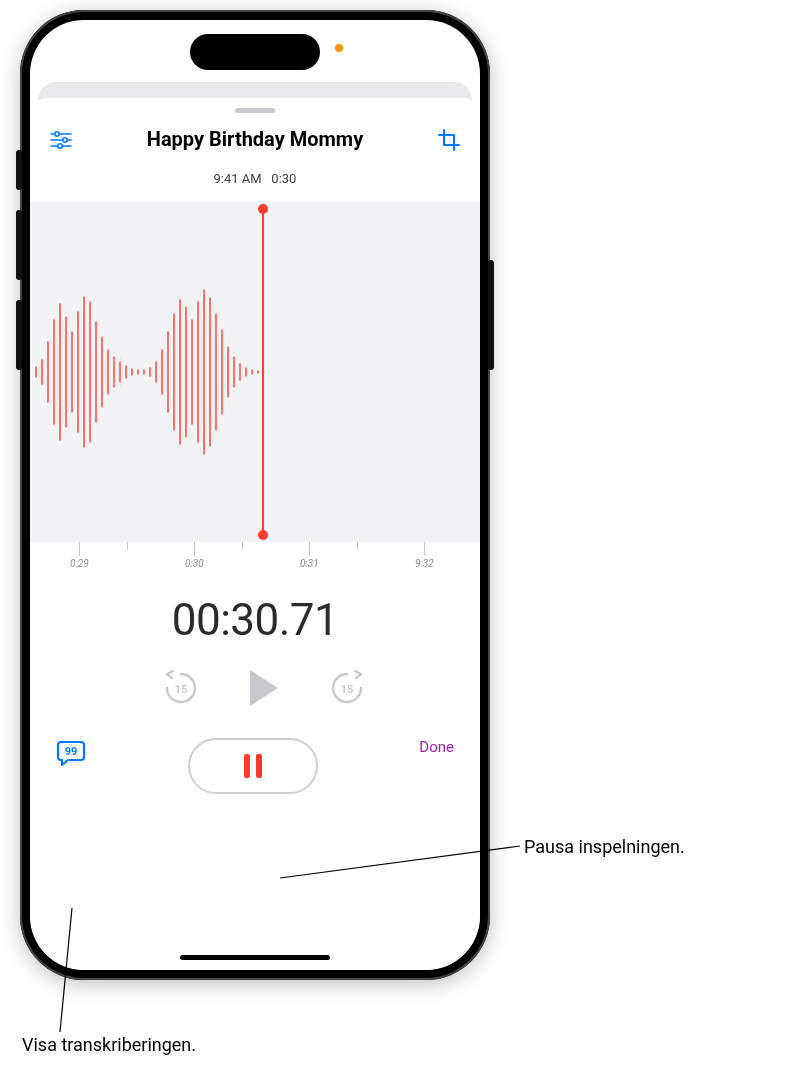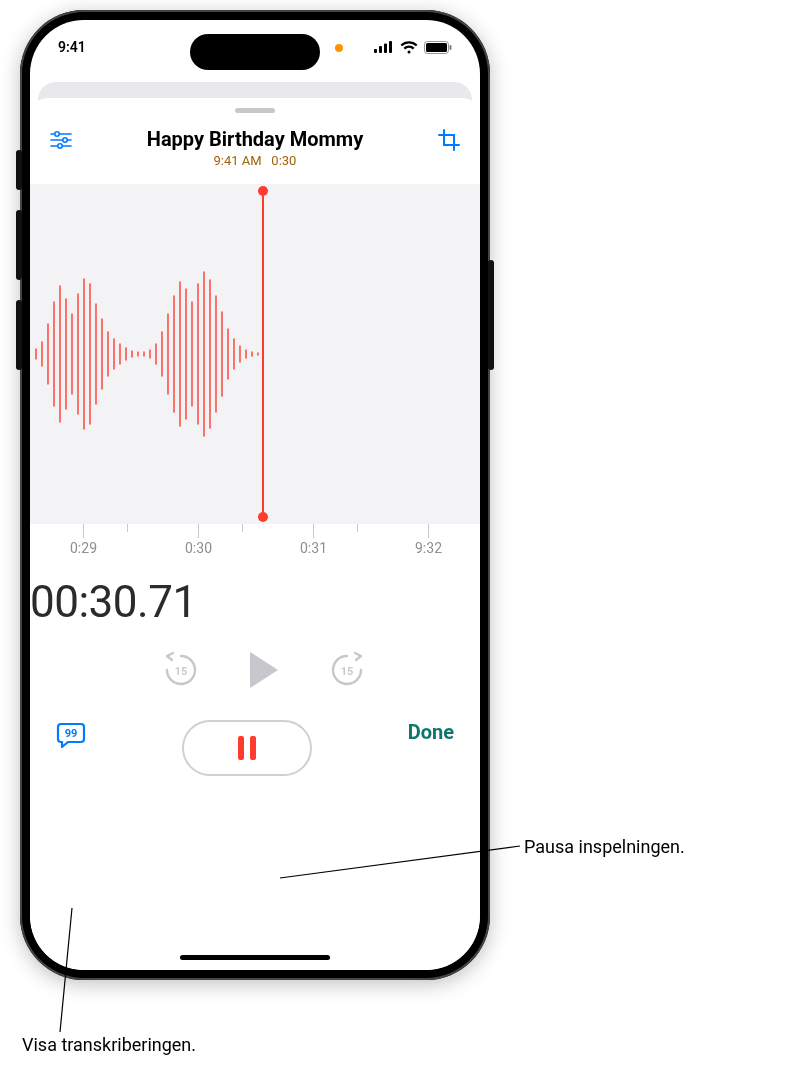--- a/index.html
+++ b/index.html
@@ -33,25 +33,25 @@
     border-radius: 54px;
     background: #fff;
     overflow: hidden;
     position: relative;
   }
 
   
   .status-bar {
     position: absolute; top:0; left:0; right:0;
     height: 54px;
-    display:flex; align-items:center; justify-content:space-between;
+    display:flex; align-items:center; justify-content:center;
     padding: 0 28px;
     color:#000;
     font-weight:600;
-    font-size:14px;
+    font-size:20px;
   }
   .status-right { display:flex; align-items:center; gap:6px; }
   .dynamic-island {
     position:absolute; top:14px; left:50%; transform:translateX(-50%);
     width:130px; height:36px; background:#000; border-radius:20px;
   }
   .rec-dot {
     position:absolute; top:24px; left:calc(50% + 80px);
     width:8px; height:8px; background:#ff9500; border-radius:50%;
   }
@@ -74,21 +74,21 @@
     margin:10px auto 6px;
   }
 
   .card-header {
     display:flex; align-items:flex-start; justify-content:space-between;
     padding: 8px 18px 6px;
   }
   .options-btn, .crop-btn { color:#007aff; width:26px; height:26px; display:flex; align-items:center; justify-content:center; }
   .title-wrap { flex:1; text-align:center; }
   .title { font-size:20px; font-weight:700; color:#000; }
-  .subtitle { font-size:13px; color:#a16207; margin-top:2px; }
+  .subtitle { font-size:13px; color:#404040; margin-top:20px; }
 
   
   .wave-area {
     margin-top:10px;
     background:#f3f3f5;
     height:340px;
     position:relative;
   }
   .wave-svg { position:absolute; inset:0; width:100%; height:100%; }
   .playhead {
@@ -105,24 +105,24 @@
   
   .timeline {
     position:relative; height:34px;
     display:flex; align-items:center;
     padding:0 4px;
     color:#8e8e93; font-size:11px;
   }
   .timeline .tick { position:absolute; top:0; bottom:0; display:flex; flex-direction:column; align-items:center; }
   .tick-line { width:1px; background:#c7c7cc; height:8px; }
   .tick-major { height:14px; }
-  .tick-label { margin-top:2px; font-size:14px; color:#8e8e93; }
+  .tick-label { margin-top:2px; font-size:10px; color:#8e8e93;font-style:italic; }
 
   .elapsed {
-    text-align:left;
+    text-align:center;
     font-size:44px;
     font-variant-numeric: tabular-nums;
     font-weight:400;
     color:#2b2b2b;
     margin-top:18px;
     letter-spacing: -0.5px;
   }
 
   .transport {
     display:flex; justify-content:center; align-items:center; gap:46px;
@@ -137,21 +137,21 @@
     padding: 0 26px;
     margin-top:30px;
   }
   .transcript-btn { color:#007aff; }
   .pause-pill {
     width:130px; height:56px; border-radius:28px;
     border:2px solid #d0d0d4; background:#fff;
     display:flex; align-items:center; justify-content:center;
     color:#ff3b30;
   }
-  .done-link { color:#0f766e; font-size:20px; font-weight:700; }
+  .done-link { color:#a21caf; font-size:15px; font-weight:400; }
 
   .home-indicator {
     position:absolute; bottom:10px; left:50%; transform:translateX(-50%);
     width:150px; height:5px; background:#000; border-radius:3px;
   }
 
   
   .callout {
     position:absolute; font-size:18px; color:#000;
     white-space:nowrap;

